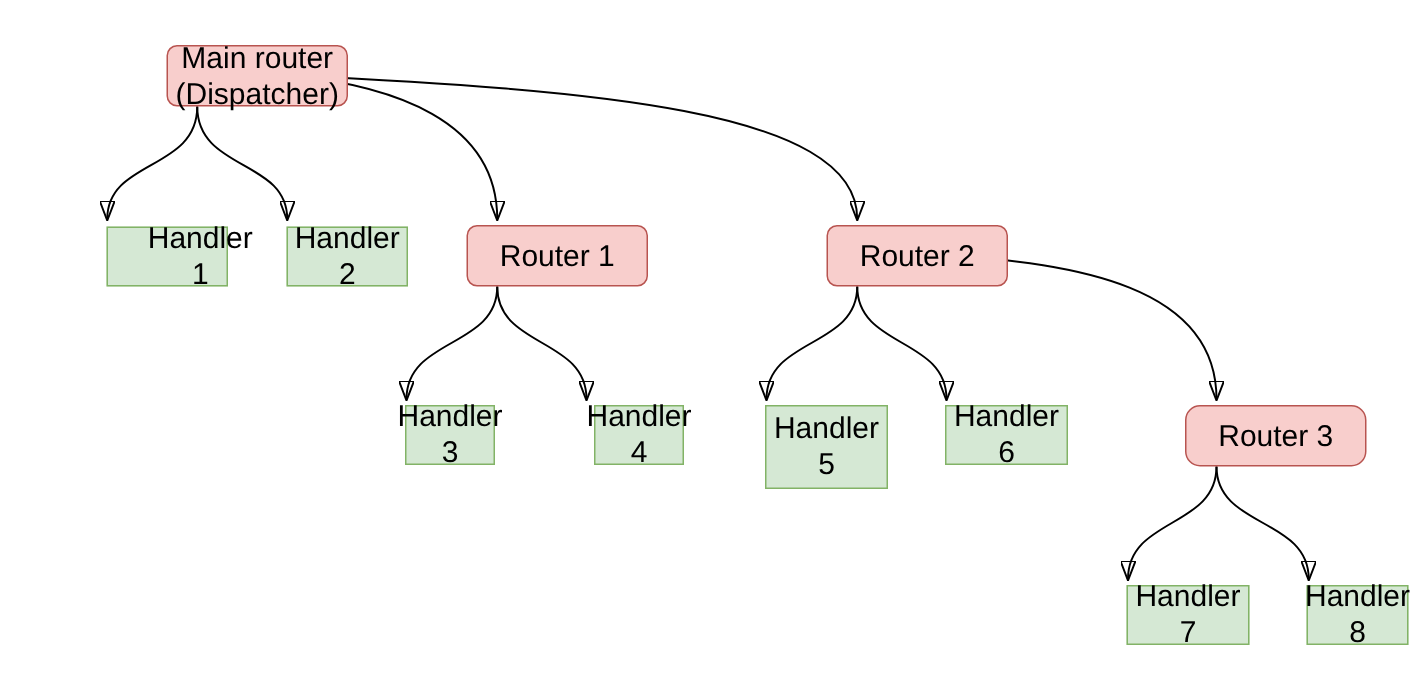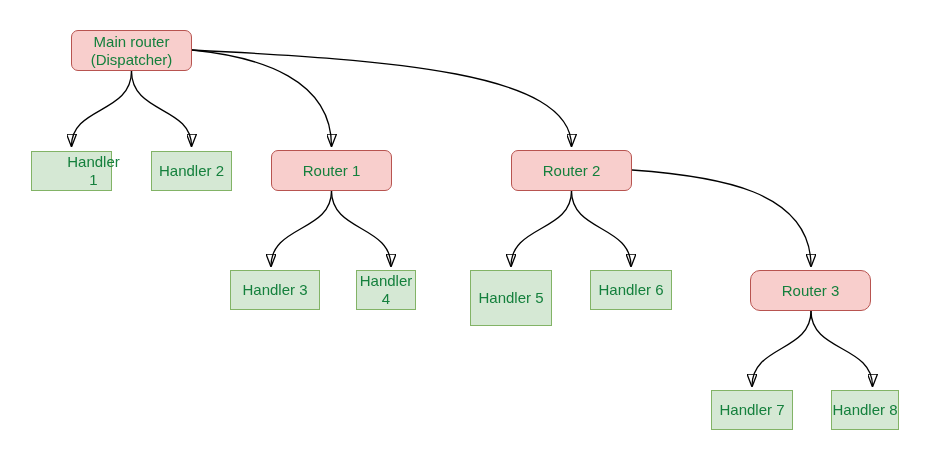--- a/index.html
+++ b/index.html
@@ -27,24 +27,25 @@
     stroke: #000000;
     stroke-width: 1.3;
   }
   .node {
     position: absolute;
     box-sizing: border-box;
     display: flex;
     align-items: center;
     justify-content: center;
     text-align: center;
-    font-size: 15px;
+    font-size: 20px;
     line-height: 1.2;
-    color: #15803d;
+    color: #000000;
     white-space: pre-line;
+    margin-left: 40px;
   }
   .node.router {
     background: #f8cecc;
     border: 1.3px solid #b85450;
     border-radius: 7px;
   }
   .node.handler {
     background: #d5e8d4;
     border: 1.3px solid #82b366;
   }
@@ -77,21 +78,21 @@
 (Dispatcher)</div>
 
   <div class="node handler" style="left:31px;  top:151px; width:81px;  height:40px;padding-left:44px;">Handler 1</div>
 
   <div class="node handler" style="left:151px; top:151px; width:81px;  height:40px;">Handler 2</div>
 
   <div class="node router" style="left:271px; top:150px; width:121px; height:41px;">Router 1</div>
 
   <div class="node router" style="left:511px; top:150px; width:121px; height:41px;">Router 2</div>
 
-  <div class="node handler" style="left:230px; top:270px; width:90px;  height:40px;">Handler 3</div>
+  <div class="node handler" style="left:230px; top:270px; width:60px;  height:40px;">Handler 3</div>
 
   <div class="node handler" style="left:356px; top:270px; width:60px;  height:40px;">Handler 4</div>
 
   <div class="node handler" style="left:470px; top:270px; width:82px;  height:56px;">Handler 5</div>
 
   <div class="node handler" style="left:590px; top:270px; width:82px;  height:40px;">Handler 6</div>
 
   <div class="node router" style="left:750px; top:270px; width:121px; height:41px;border-radius:10px;">Router 3</div>
 
   <div class="node handler" style="left:711px; top:390px; width:82px;  height:40px;">Handler 7</div>

